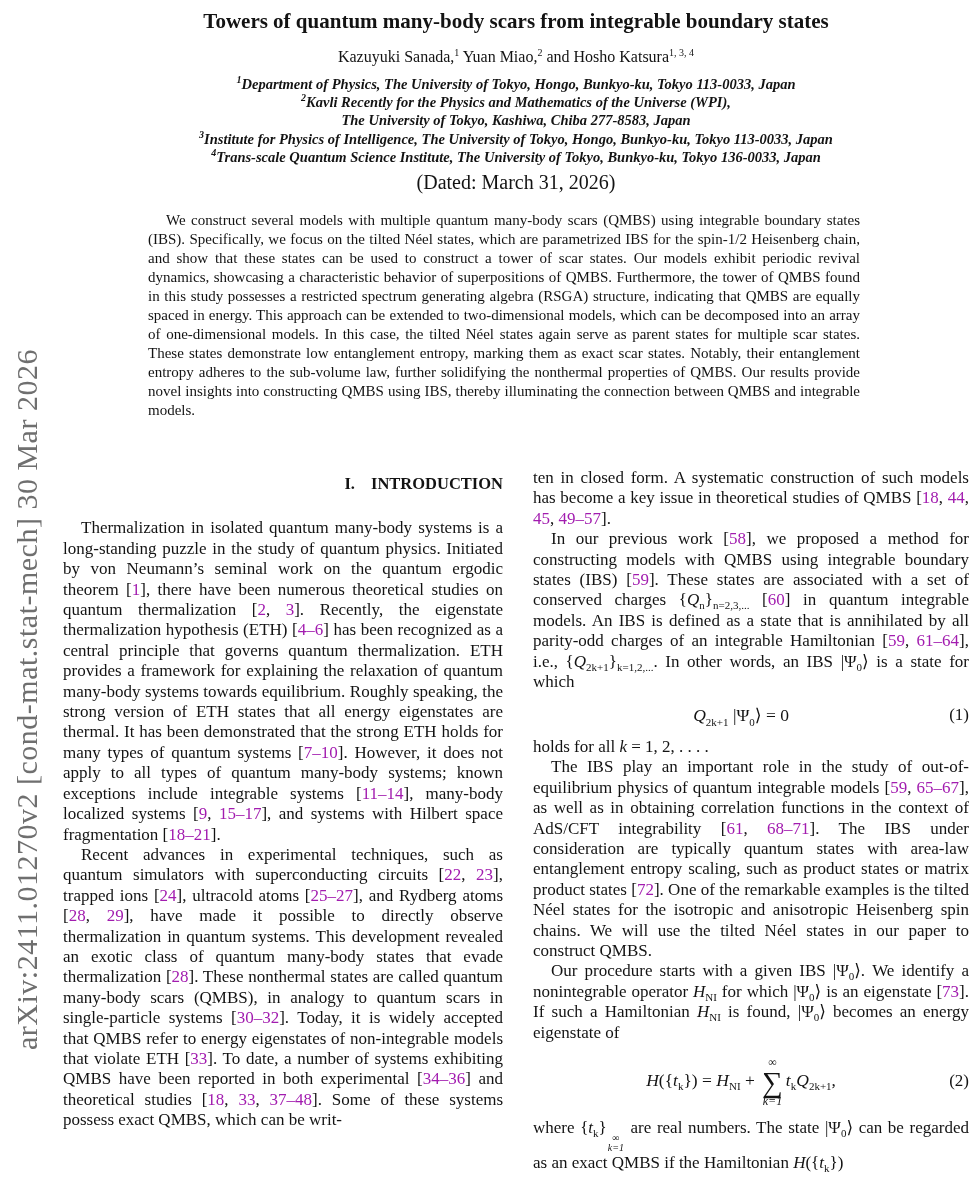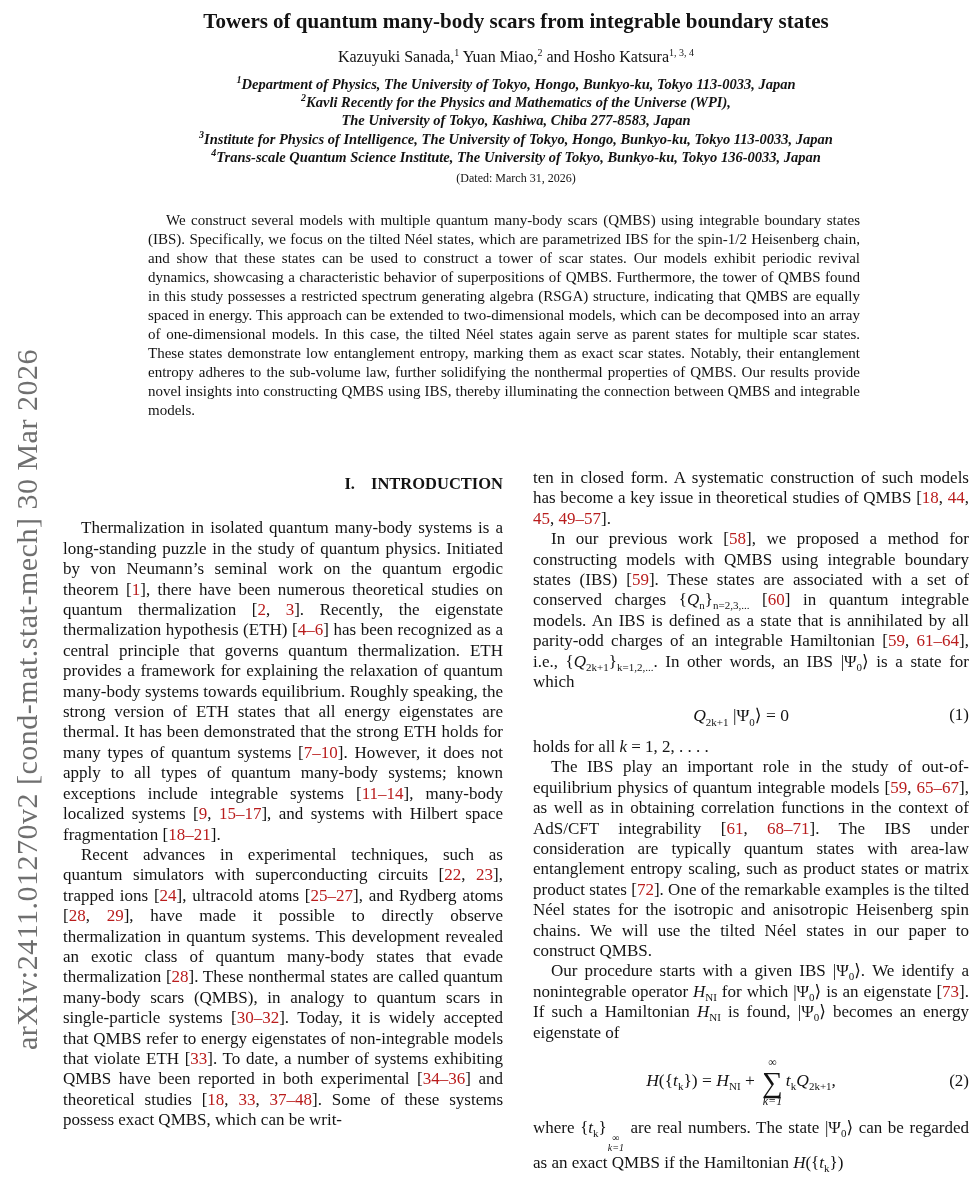--- a/index.html
+++ b/index.html
@@ -13,39 +13,39 @@
     position:absolute; left:0px; top:240px; width:54px; height:920px;
     display:flex; align-items:center; justify-content:center;
     writing-mode:vertical-rl; transform:rotate(180deg);
     font-size:30px; color:#6f6f6f; letter-spacing:0.5px; white-space:nowrap;
   }
   
   #header { position:absolute; left:63px; top:0; width:906px; text-align:center; }
   .title { font-size:21px; font-weight:bold; margin-top:9px; }
   .authors { font-size:16px; margin-top:14px; }
   .affils { font-style:italic; font-size:14.5px; line-height:18.2px; margin-top:9px;font-weight:bold; }
-  .dateline { font-size:12px; margin-top:5px; }
+  .dateline { font-size:20px; margin-top:5px; }
   sup { font-size:10px; line-height:0; }
   sub { font-size:11px; line-height:0; }
   
   #abstract {
     position:absolute; left:148px; top:211px; width:712px;
     font-size:15px; line-height:19px; text-align:justify; text-indent:18px;
   }
   
   .col { position:absolute; top:468px; font-size:17px; line-height:20.4px;
          text-align:justify; }
   #col-left  { left:63px;  width:440px; height:732px; overflow:hidden; }
   #col-right { left:533px; width:436px; height:732px; overflow:hidden; }
   .sec-head { text-align:right; font-weight:bold; font-size:16.5px;
               margin:6px 0 24px 0; text-indent:0; }
   .sec-head .sec-num { margin-right:16px; }
   .col p { margin:0; text-indent:18px; }
   .col p.noindent { text-indent:0; }
-  .ref { color:#b91c1c;margin-top:28px; }
+  .ref { color:#a21caf;margin-top:28px; }
   .mi { font-style:italic; }
   
   .equation { display:flex; align-items:center; margin:13px 0 11px 0; }
   .eq-body { flex:1; text-align:center; font-size:17.5px; text-indent:0; }
   .eq-num { font-size:17px; }
   .sigma { display:inline-flex; flex-direction:column; align-items:center;
            vertical-align:middle; line-height:1.05; margin:0 3px; }
   .sigma .sg-top { font-size:12px; }
   .sigma .sg-mid { font-size:29px; line-height:0.9; }
   .sigma .sg-bot { font-size:12px; font-style:italic; }

